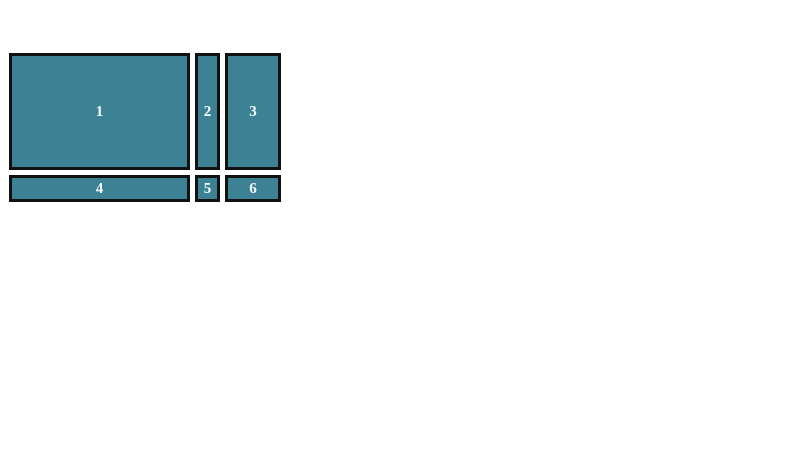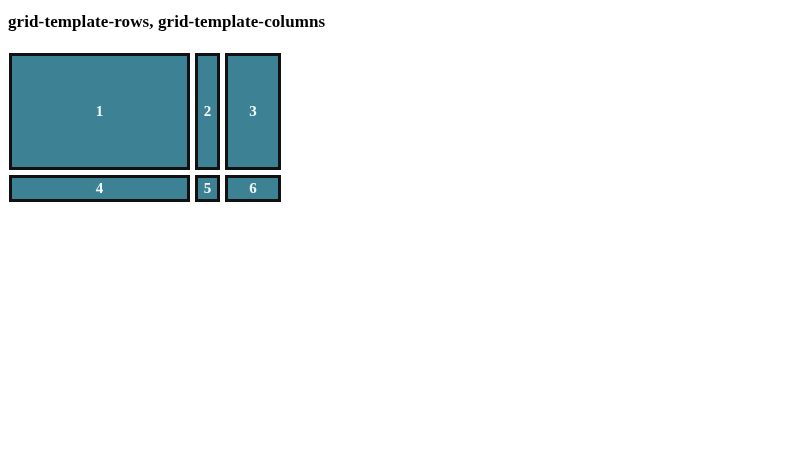--- a/index.html
+++ b/index.html
@@ -60,21 +60,20 @@
     font-weight: bold;
     line-height: 1;
     user-select: none;
   }
 </style>
 </head>
 <body>
 
 <div class="page">
 
-  <div class="page-title">grid-template-rows, grid-template-columns</div>
 
   <div class="grid-demo">
 
     <div class="grid-cell">1</div>
 
     <div class="grid-cell">2</div>
 
     <div class="grid-cell">3</div>
 
     <div class="grid-cell">4</div>

